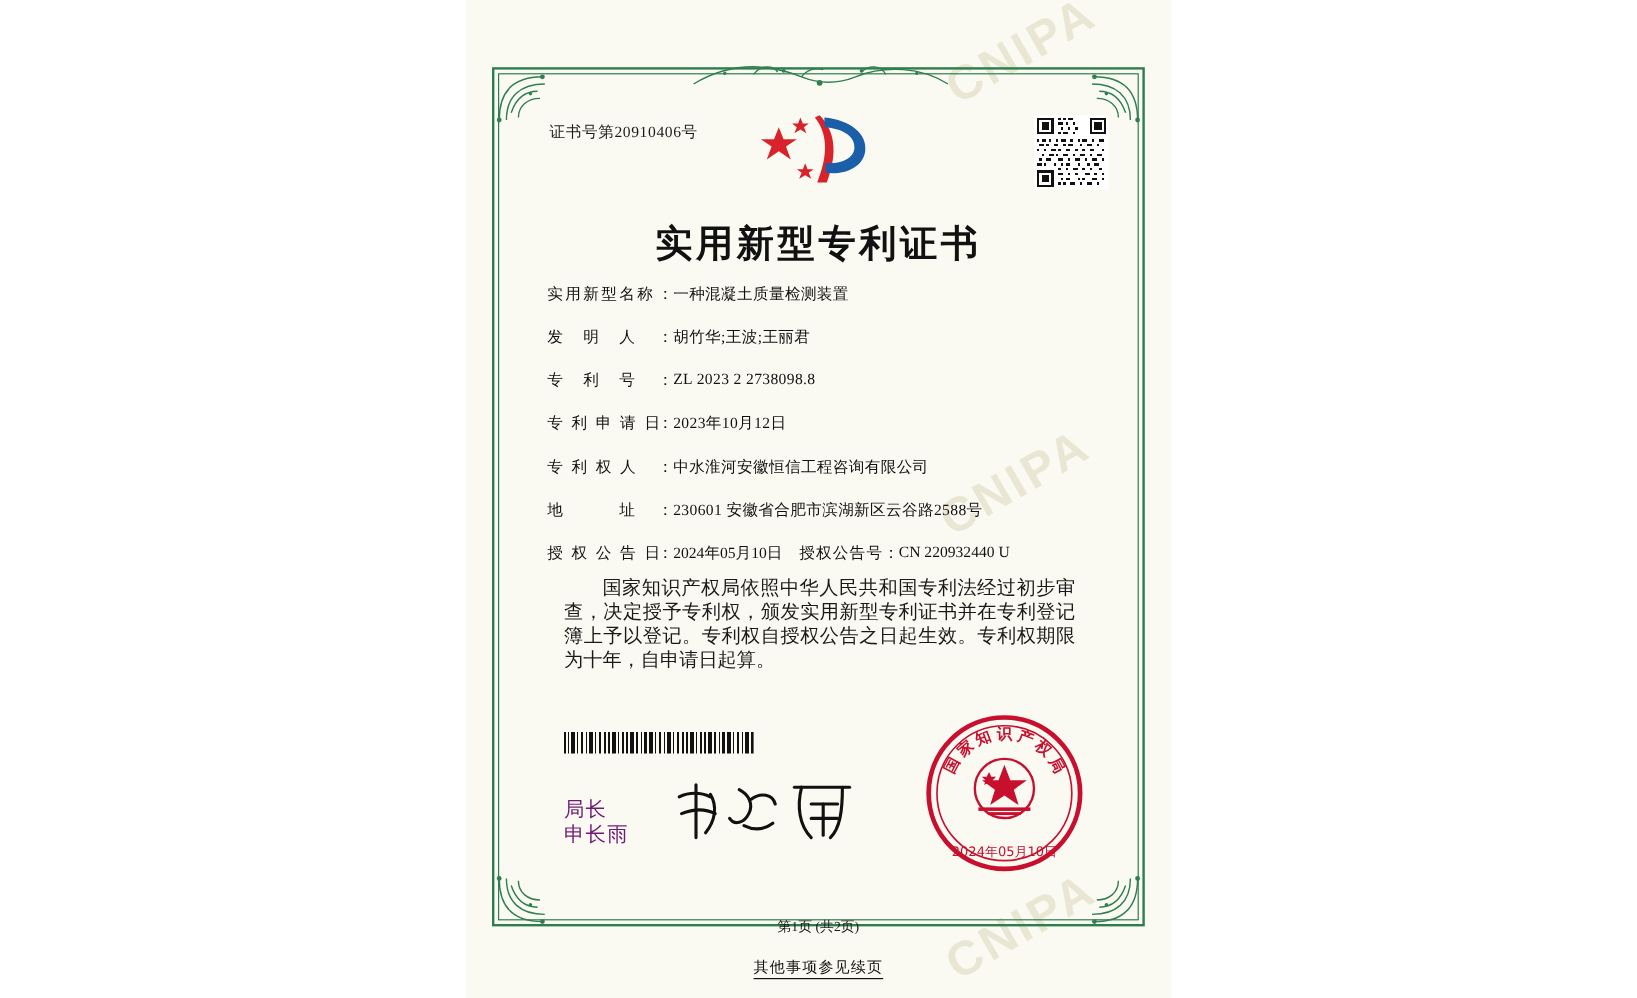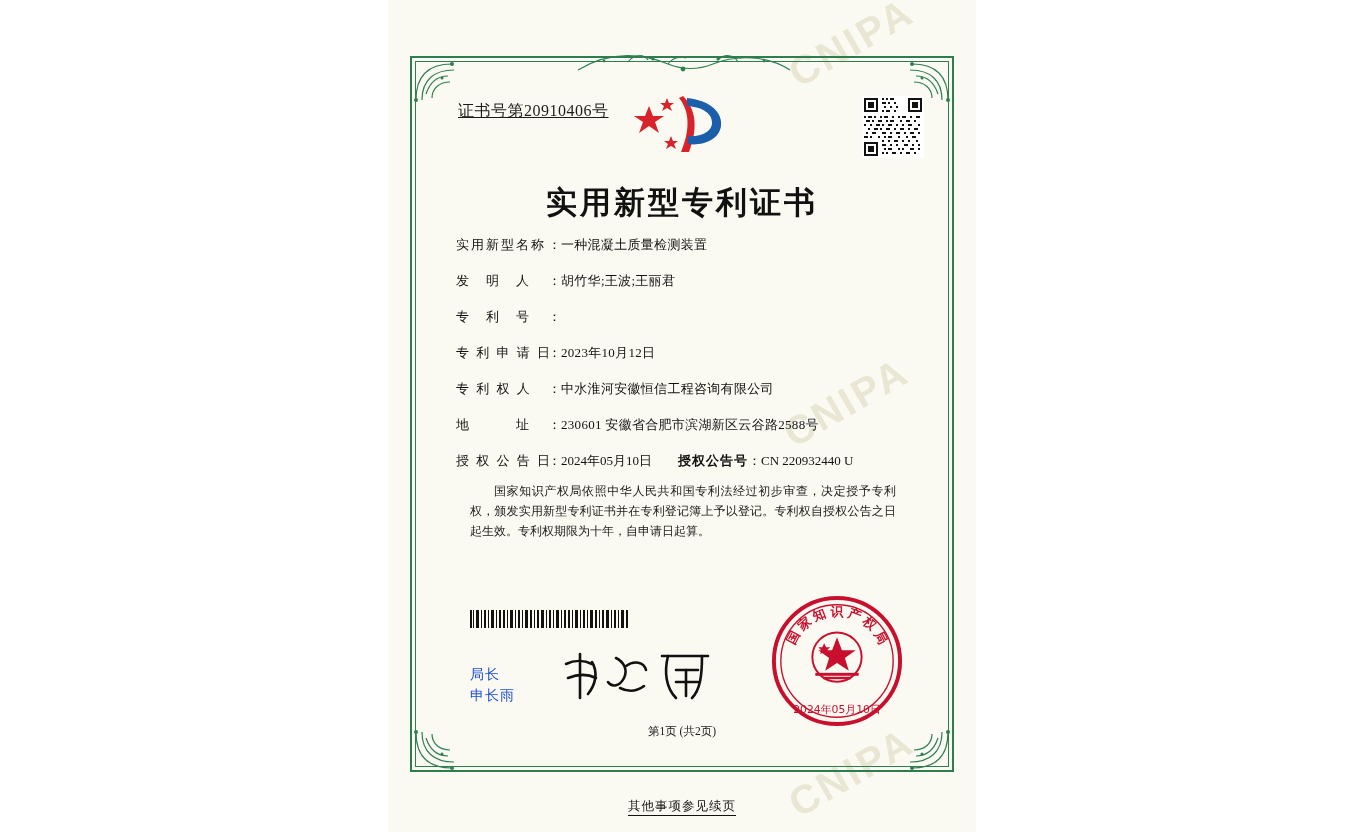--- a/index.html
+++ b/index.html
@@ -81,24 +81,23 @@
     width: 230px;
     height: 26px;
     color: #2f7f50;
   }
 
   
   .cert-no {
     position: absolute;
     left: 70px;
     top: 101px;
-    font-size: 16px;
+    font-size: 13px;
     color: #1c1c1c;
     letter-spacing: .5px;
-    text-decoration: underline;
   }
   
   .qr {
     position: absolute;
     right: 52px;
     top: 96px;
     width: 58px;
     height: 58px;
     background: #ffffff;
     padding: 2px;
@@ -126,49 +125,48 @@
   }
   
   .fields {
     position: absolute;
     left: 68px;
     top: 236px;
     width: 450px;
   }
   .frow {
     display: flex;
-    align-items: center;
+    align-items: flex-start;
     margin-bottom: 18px;
     font-size: 13px;
     color: #111;
   }
   .flabel {
     width: 92px;
     flex: 0 0 92px;
     letter-spacing: 2px;
     white-space: nowrap;
   }
   .fcolon { flex: 0 0 10px; }
   .fvalue { flex: 1 1 auto; letter-spacing: .3px; }
   .frow.inline2 { display: flex; }
   .sublabel {
-    margin-left: 26px;
+    margin-left: 14px;
     letter-spacing: 1px;
     white-space: nowrap;
-    font-weight: bold;
   }
   .subvalue { margin-left: 0; white-space: nowrap; }
 
   
   .paras {
     position: absolute;
     left: 82px;
     top: 481px;
     width: 426px;
-    font-size: 12px;
+    font-size: 16px;
     line-height: 20px;
     color: #1a1a1a;
     text-align: justify;
   }
   .paras p { margin: 0 0 8px 0; text-indent: 2em; }
 
   
   .barcode {
     position: absolute;
     left: 82px;
@@ -184,39 +182,39 @@
     top: 592px;
     width: 138px;
     height: 138px;
   }
 
   
   .sig-label {
     position: absolute;
     left: 82px;
     top: 664px;
-    font-size: 14px;
-    color: #1d4ed8;
+    font-size: 17px;
+    color: #701a75;
     line-height: 21px;
     letter-spacing: 1px;
   }
   .sig-script {
     position: absolute;
     left: 170px;
     top: 648px;
     width: 160px;
     height: 56px;
     color: #111;
   }
 
   
   .pageno {
     position: absolute;
     left: 0; right: 0;
-    top: 724px;
+    top: 765px;
     text-align: center;
     font-size: 11.5px;
     color: #1a1a1a;
   }
   .footnote {
     position: absolute;
     left: 0; right: 0;
     top: 798px;
     text-align: center;
     font-size: 12.5px;
@@ -435,20 +433,21 @@
         <div class="fvalue">一种混凝土质量检测装置</div>
       </div>
       <div class="frow">
         <div class="flabel">发　明　人</div>
         <div class="fcolon">：</div>
         <div class="fvalue">胡竹华;王波;王丽君</div>
       </div>
       <div class="frow">
         <div class="flabel">专　利　号</div>
         <div class="fcolon">：</div>
+        <div class="fvalue">ZL 2023 2 2738098.8</div>
       </div>
       <div class="frow">
         <div class="flabel">专 利 申 请 日</div>
         <div class="fcolon">：</div>
         <div class="fvalue">2023年10月12日</div>
       </div>
       <div class="frow">
         <div class="flabel">专 利 权 人</div>
         <div class="fcolon">：</div>
         <div class="fvalue">中水淮河安徽恒信工程咨询有限公司</div>

